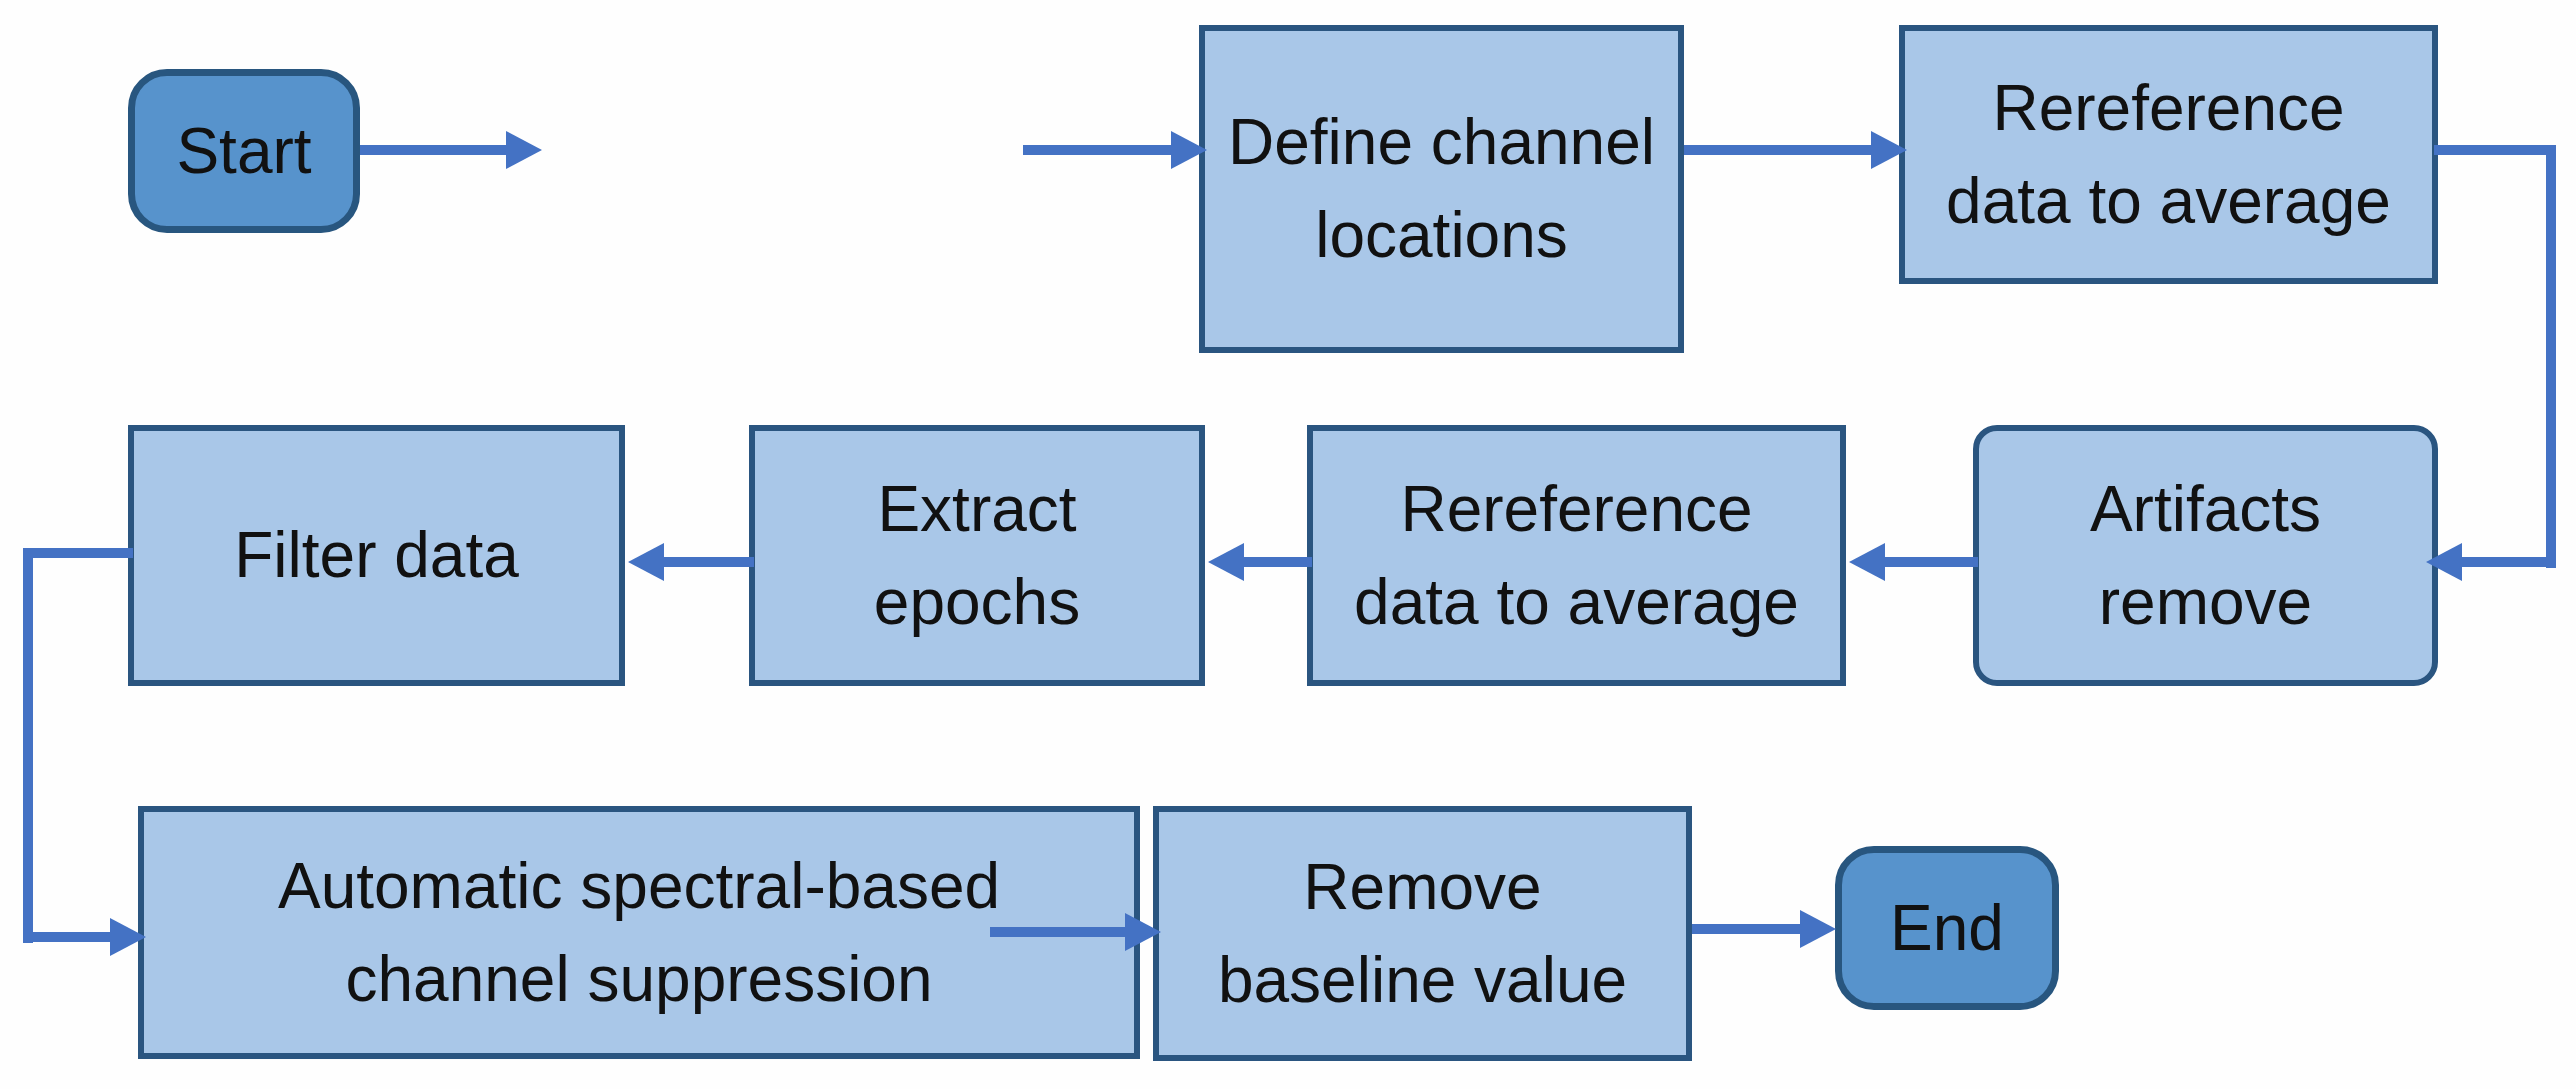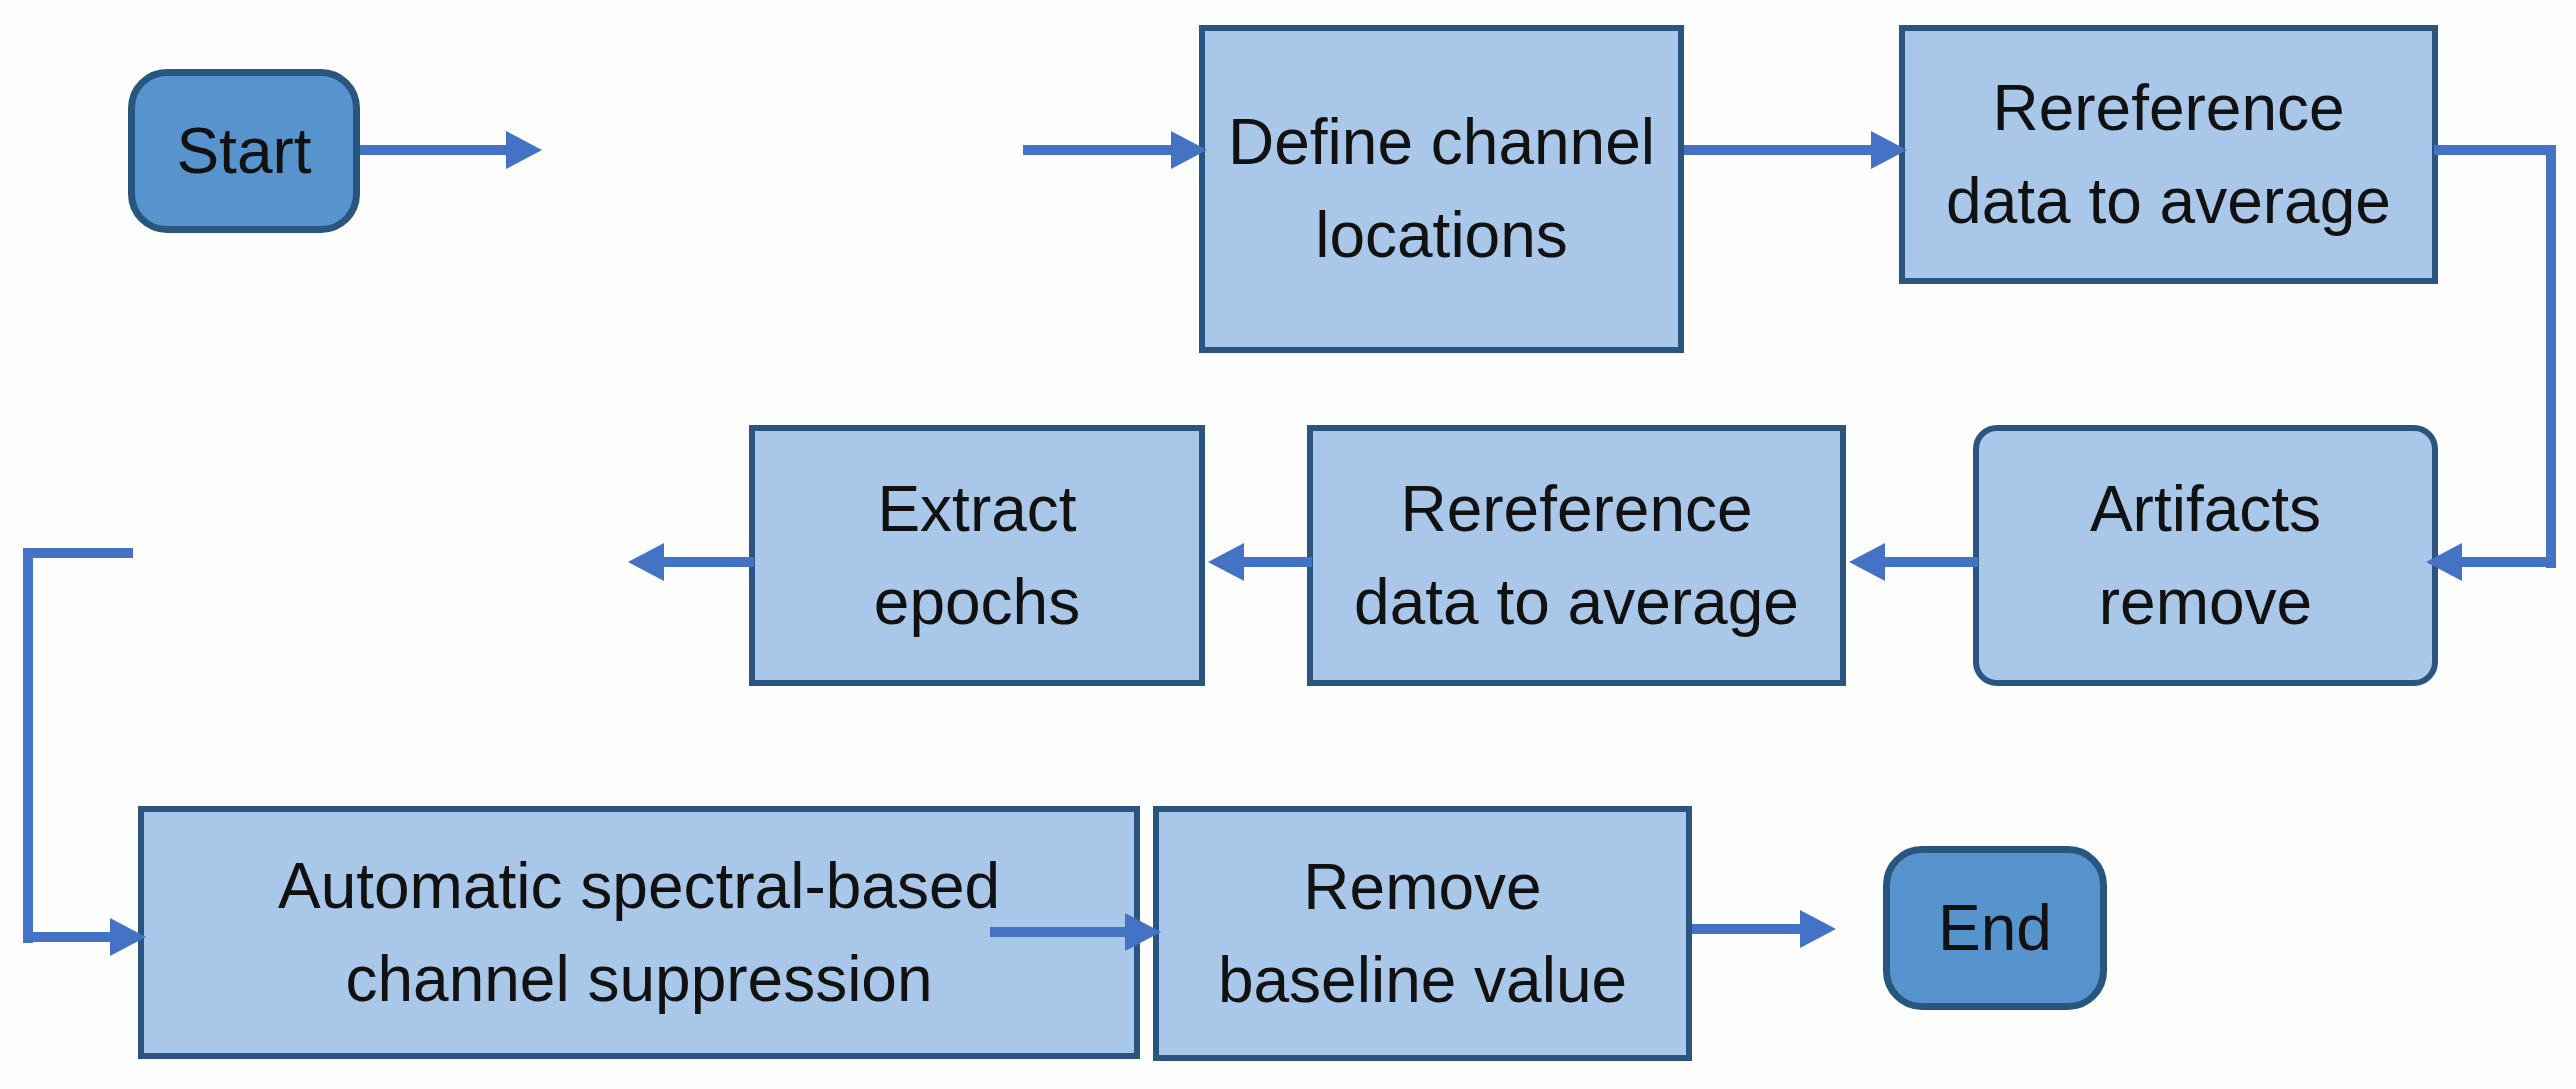--- a/index.html
+++ b/index.html
@@ -71,20 +71,23 @@
   <div class="node process" style="left:1199px; top:25px; width:485px; height:328px;">
     <span class="label">Define channel
 locations</span>
   </div>
 
   <div class="node process" style="left:1899px; top:25px; width:539px; height:259px;">
     <span class="label">Rereference
 data to average</span>
   </div>
 
+  <div class="node process" style="left:128px; top:425px; width:497px; height:261px;">
+    <span class="label">Filter data</span>
+  </div>
 
   <div class="node process" style="left:749px; top:425px; width:456px; height:261px;">
     <span class="label">Extract
 epochs</span>
   </div>
 
   <div class="node process" style="left:1307px; top:425px; width:539px; height:261px;">
     <span class="label">Rereference
 data to average</span>
   </div>
@@ -97,21 +100,21 @@
   <div class="node process" style="left:138px; top:806px; width:1002px; height:253px;">
     <span class="label">Automatic spectral-based
 channel suppression</span>
   </div>
 
   <div class="node process" style="left:1153px; top:806px; width:539px; height:255px;">
     <span class="label">Remove
 baseline value</span>
   </div>
 
-  <div class="node terminator" style="left:1883px; top:846px; width:224px; height:164px;text-align:right;">
+  <div class="node terminator" style="left:1835px; top:846px; width:224px; height:164px;text-align:right;">
     <span class="label">End</span>
   </div>
 
   <div class="seg" style="left:360px; top:145px; width:148px; height:10px;"></div>
   <div class="head right" style="left:506px; top:131px;"></div>
 
   <div class="seg" style="left:1023px; top:145px; width:150px; height:10px;"></div>
   <div class="head right" style="left:1171px; top:131px;"></div>
 
   <div class="seg" style="left:1684px; top:145px; width:189px; height:10px;"></div>

